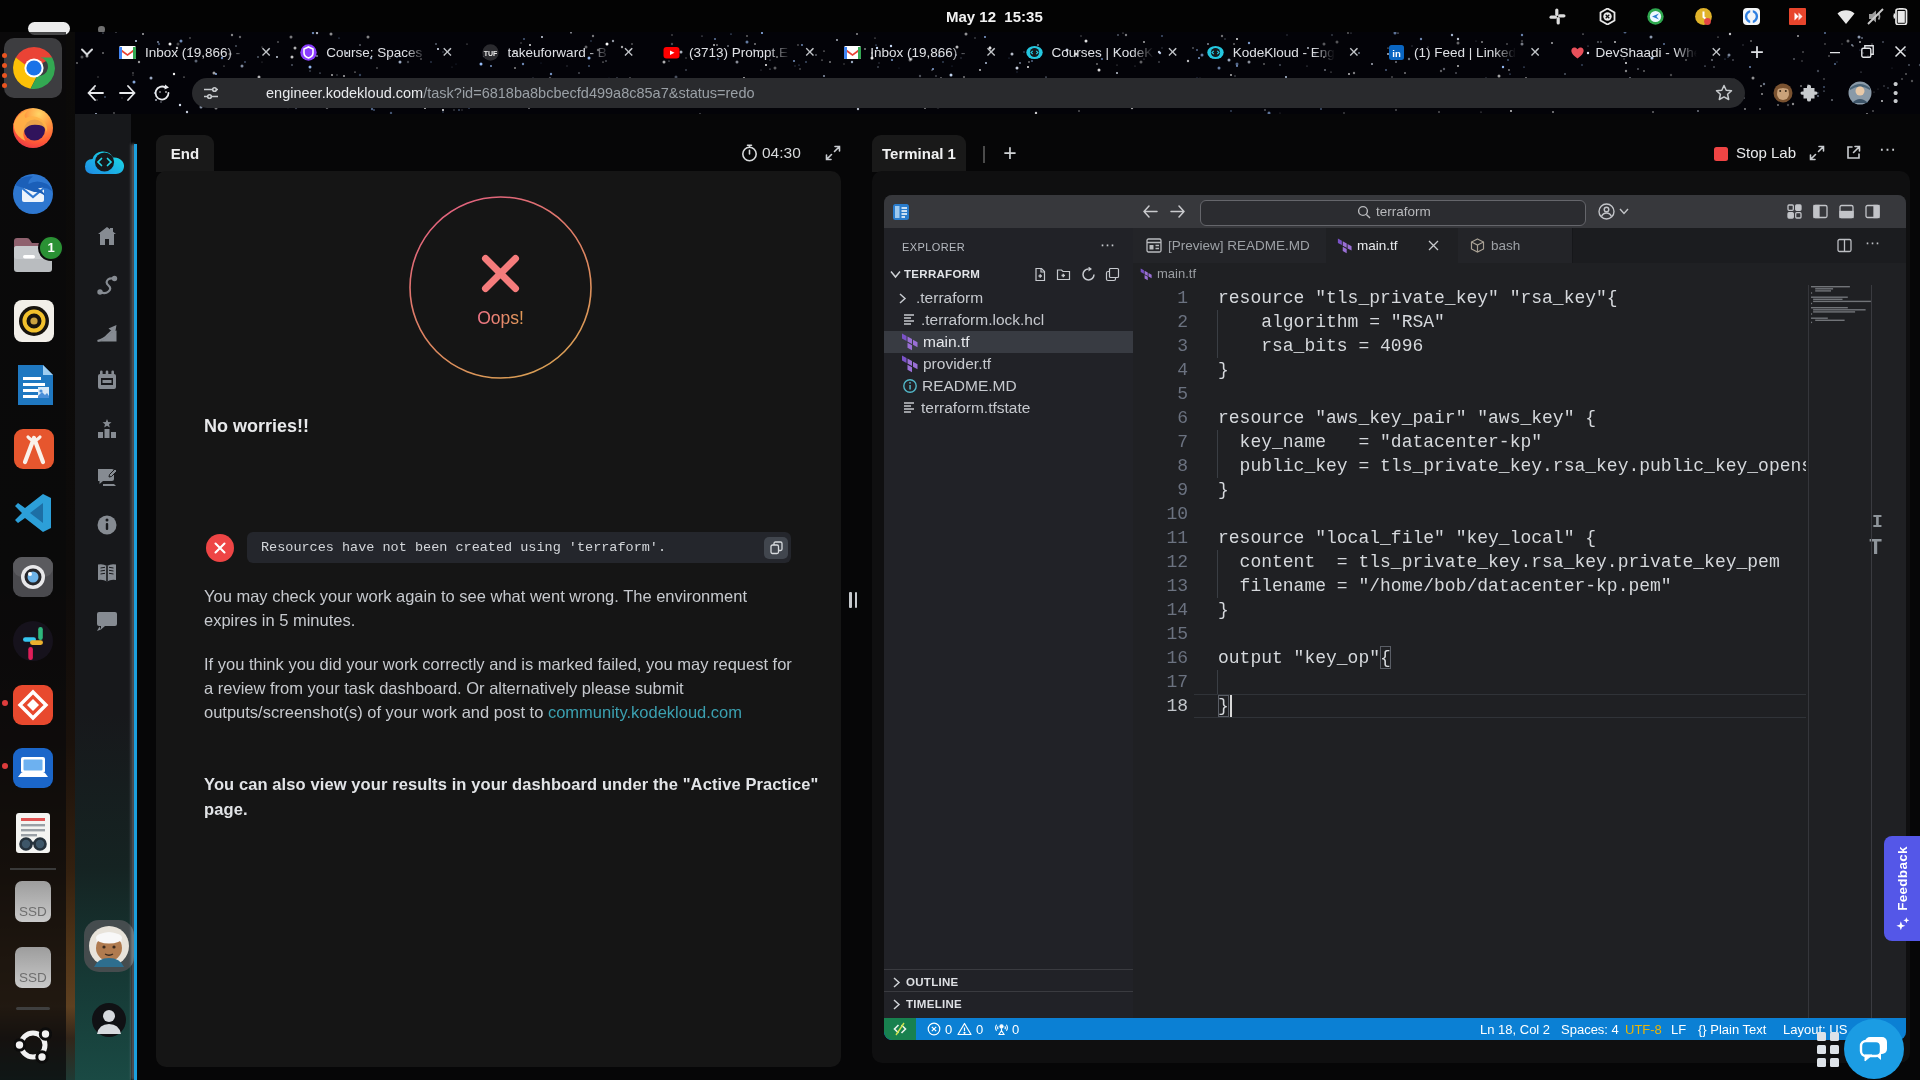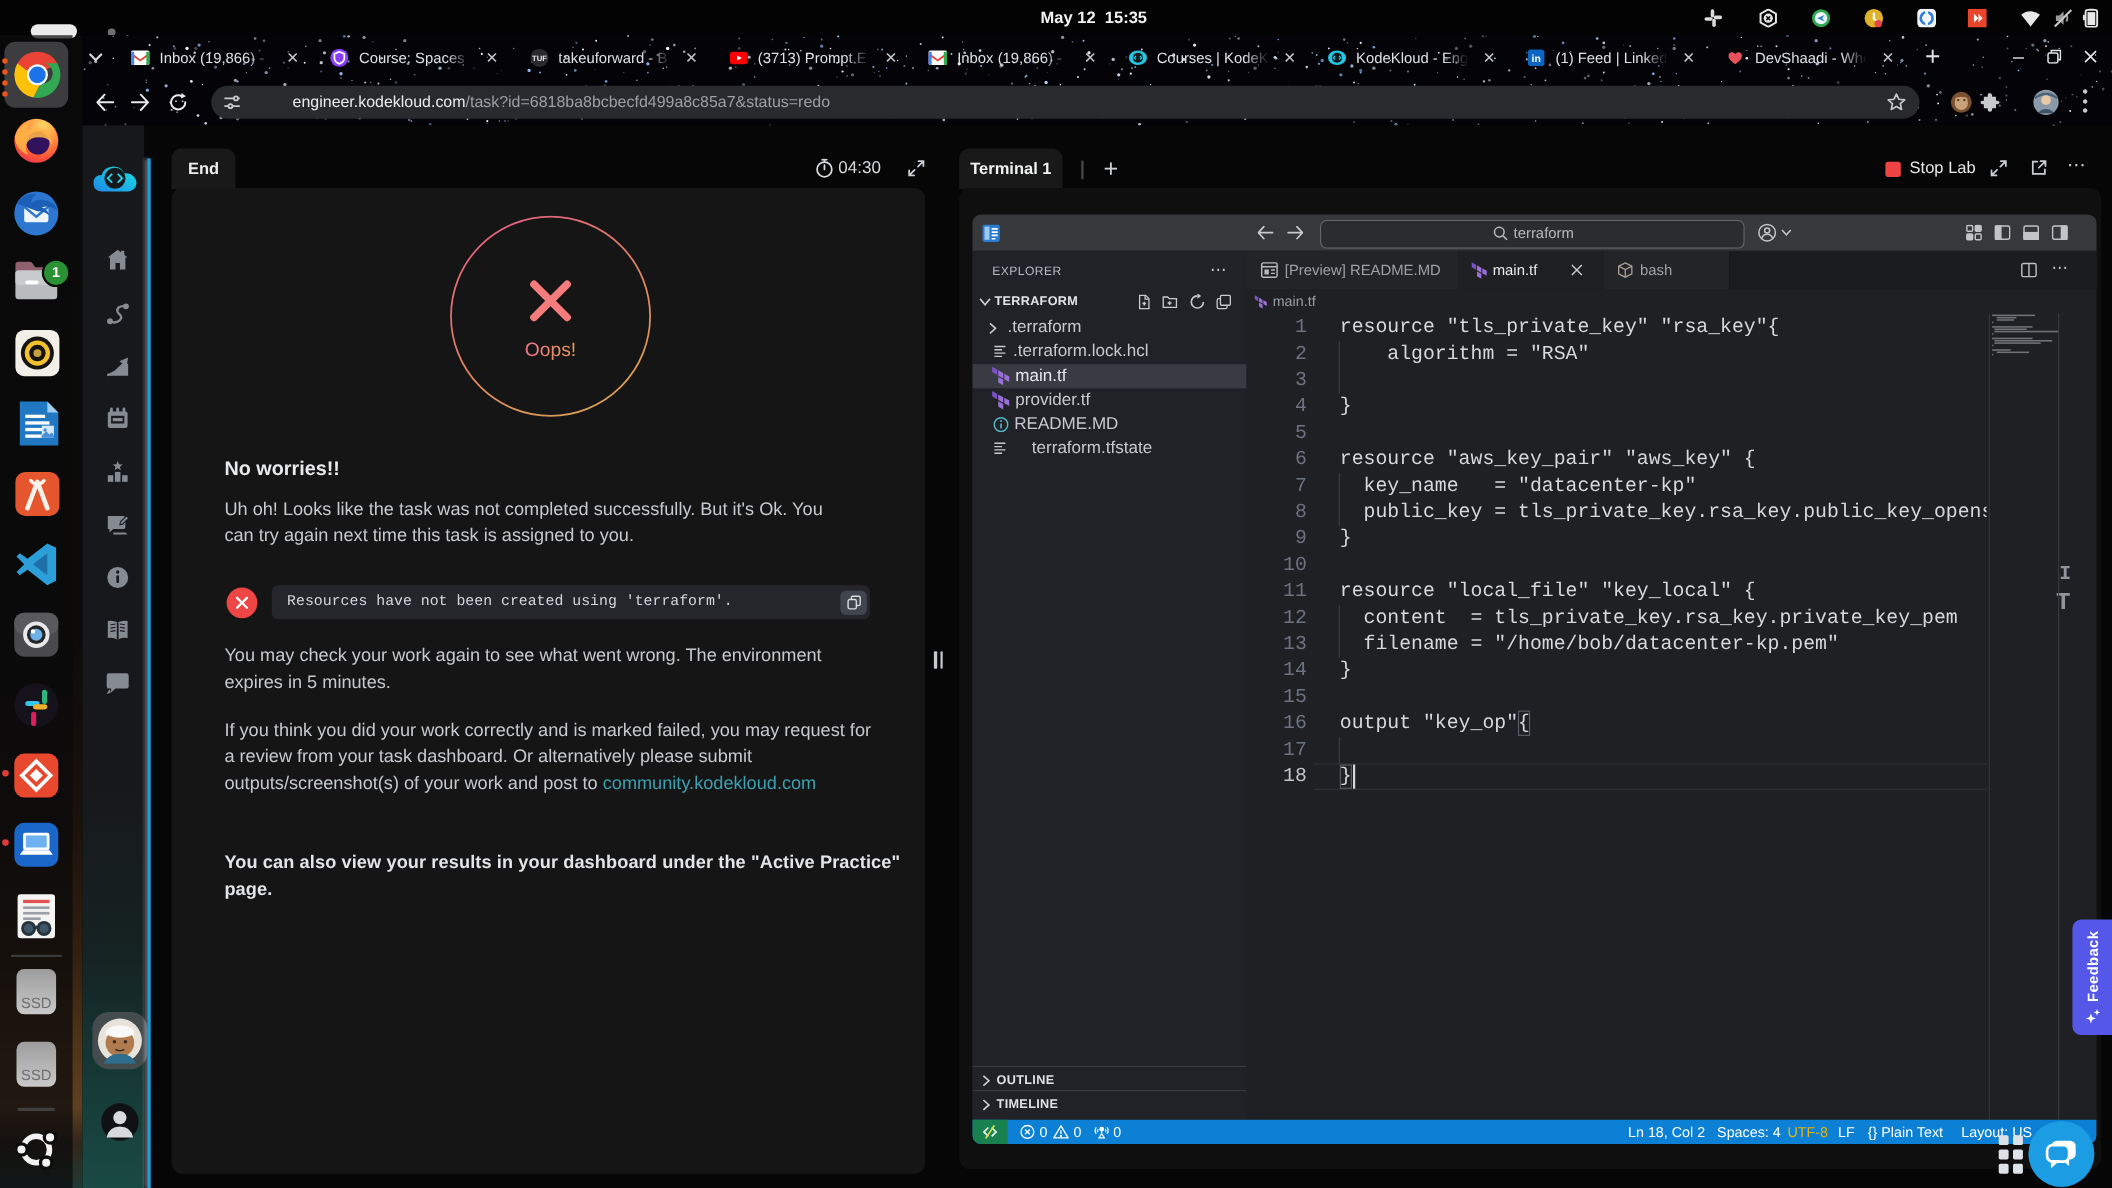--- a/index.html
+++ b/index.html
@@ -1051,21 +1051,20 @@
  <linearGradient id="oops" x1="0" y1="0" x2="1" y2="0">
               <stop offset="0%" stop-color="#ee7387"></stop>
               <stop offset="100%" stop-color="#e09a55"></stop>
             </linearGradient>
           </defs>
  <circle cx="91.5" cy="91.5" r="90.5" fill="none" stroke="url(#circ)" stroke-width="1.6"></circle>
  <path d="M76.5 62.5 L106.5 92.5 M106.5 62.5 L76.5 92.5" stroke="#f57c7c" stroke-width="7" stroke-linecap="round"></path>
  <text x="91.5" y="128" text-anchor="middle" font-size="17.5" font-family="Liberation Sans" fill="url(#oops)">Oops!</text>
 </svg>
         <div class="a" style="left:48px;top:245px;color:#e8e9eb;font-size:18px;font-weight:700;">No worries!!</div>
-        <div class="a" style="left:48px;top:280px;width:600px;color:#c6c9ce;font-size:16.5px;line-height:24px;">Uh oh! Looks like the task was not completed successfully. But it's Ok. You<br>can try again next time this task is assigned to you.</div>
         <div class="a" style="left:50px;top:363px;width:28px;height:28px;border-radius:50%;background:#ee4545;"></div>
 <svg class="a" style="left:58px;top:371px" width="12" height="12" viewBox="0 0 12 12">
           <path d="M1.5 1.5 L10.5 10.5 M10.5 1.5 L1.5 10.5" stroke="#fff" stroke-width="2.1" stroke-linecap="round"></path>
         </svg>
 <div class="a" style="left:91px;top:361px;width:544px;height:31px;background:#24262c;border-radius:6px;"></div>
 <div class="a mono" style="left:105px;top:369px;height:16px;line-height:16px;color:#d3d6da;font-size:13.5px;">Resources have not been created using 'terraform'.</div>
 <div class="a" style="left:608px;top:366px;width:24px;height:22px;background:#41464e;border-radius:5px;"></div>
 <svg class="a" style="left:614px;top:370px" width="13" height="14" viewBox="0 0 13 14" fill="none" stroke="#d8dbde" stroke-width="1.3">
           <rect x="1" y="4" width="7.5" height="8.5" rx="1.5"></rect>
           <path d="M4 4 L4 2.5 Q4 1 5.5 1 L10.5 1 Q12 1 12 2.5 L12 8 Q12 9.5 10.5 9.5 L8.5 9.5"></path>
@@ -1190,21 +1189,21 @@
           <circle cx="7" cy="7" r="6.2" fill="none" stroke="#52b7c8" stroke-width="1.4"></circle>
           <rect x="6.3" y="6" width="1.5" height="4.5" fill="#52b7c8"></rect>
           <circle cx="7" cy="3.8" r="0.9" fill="#52b7c8"></circle>
         </svg>
 <div class="a" style="left:38px;top:180px;height:22px;line-height:22px;color:#c6c9ce;font-size:15.5px;">README.MD</div>
 <svg class="a" style="left:19px;top:206px" width="12" height="13" viewBox="0 0 12 13">
           <g stroke="#c6c9ce" stroke-width="1.3">
             <path d="M1 2 L11 2 M1 5 L8 5 M1 8 L11 8 M1 11 L8 11"></path>
           </g>
         </svg>
-<div class="a" style="left:37px;top:202px;height:22px;line-height:22px;color:#c6c9ce;font-size:15.5px;margin-left:17px;">terraform.tfstate</div>
+<div class="a" style="left:37px;top:202px;height:22px;line-height:22px;color:#c6c9ce;font-size:15.5px;">terraform.tfstate</div>
 <div class="a" style="left:0;top:774px;width:249px;height:1px;background:#3a3b40;"></div>
 <svg class="a" style="left:8px;top:782px" width="9" height="11" viewBox="0 0 9 11">
           <path d="M2 1 L7 5.5 L2 10" stroke="#cfd2d6" stroke-width="1.5" fill="none"></path>
         </svg>
 <div class="a" style="left:22px;top:780px;height:14px;line-height:14px;color:#dee0e4;font-size:11.5px;font-weight:700;letter-spacing:.3px;">OUTLINE</div>
 <div class="a" style="left:0;top:796px;width:249px;height:1px;background:#3a3b40;"></div>
 <svg class="a" style="left:8px;top:804px" width="9" height="11" viewBox="0 0 9 11">
           <path d="M2 1 L7 5.5 L2 10" stroke="#cfd2d6" stroke-width="1.5" fill="none"></path>
         </svg>
 <div class="a" style="left:22px;top:802px;height:14px;line-height:14px;color:#dee0e4;font-size:11.5px;font-weight:700;letter-spacing:.3px;">TIMELINE</div>
@@ -1245,20 +1244,21 @@
           <path d="M12 6.7 L16.5 9.2 L16.5 14.2 L12 11.7 Z" fill="#9a6fd6"></path>
           <path d="M6.5 9.8 L11 12.3 L11 17.3 L6.5 14.8 Z" fill="#9a6fd6"></path>
         </svg>
 <div class="a" style="left:273px;top:70px;height:17px;line-height:17px;color:#9a9da2;font-size:13px;">main.tf</div>
 <div class="a" style="left:310px;top:499px;width:612px;height:24px;border-top:1px solid #303338;border-bottom:1px solid #303338;box-sizing:border-box;"></div>
 <div class="a mono" style="left:264px;top:91px;width:40px;text-align:right;color:#6b7280;font-size:18px;line-height:24px;">1</div>
 <div class="a mono" style="left:334px;top:91px;width:588px;overflow:hidden;color:#d5d8dc;font-size:18px;line-height:24px;white-space:pre;">resource "tls_private_key" "rsa_key"{</div>
 <div class="a mono" style="left:264px;top:115px;width:40px;text-align:right;color:#6b7280;font-size:18px;line-height:24px;">2</div>
 <div class="a mono" style="left:334px;top:115px;width:588px;overflow:hidden;color:#d5d8dc;font-size:18px;line-height:24px;white-space:pre;">    algorithm = "RSA"</div>
 <div class="a mono" style="left:264px;top:139px;width:40px;text-align:right;color:#6b7280;font-size:18px;line-height:24px;">3</div>
+<div class="a mono" style="left:334px;top:139px;width:588px;overflow:hidden;color:#d5d8dc;font-size:18px;line-height:24px;white-space:pre;">    rsa_bits = 4096</div>
 <div class="a mono" style="left:264px;top:163px;width:40px;text-align:right;color:#6b7280;font-size:18px;line-height:24px;">4</div>
 <div class="a mono" style="left:334px;top:163px;width:588px;overflow:hidden;color:#d5d8dc;font-size:18px;line-height:24px;white-space:pre;">}</div>
 <div class="a mono" style="left:264px;top:187px;width:40px;text-align:right;color:#6b7280;font-size:18px;line-height:24px;">5</div>
 <div class="a mono" style="left:264px;top:211px;width:40px;text-align:right;color:#6b7280;font-size:18px;line-height:24px;">6</div>
 <div class="a mono" style="left:334px;top:211px;width:588px;overflow:hidden;color:#d5d8dc;font-size:18px;line-height:24px;white-space:pre;">resource "aws_key_pair" "aws_key" {</div>
 <div class="a mono" style="left:264px;top:235px;width:40px;text-align:right;color:#6b7280;font-size:18px;line-height:24px;">7</div>
 <div class="a mono" style="left:334px;top:235px;width:588px;overflow:hidden;color:#d5d8dc;font-size:18px;line-height:24px;white-space:pre;">  key_name   = "datacenter-kp"</div>
 <div class="a mono" style="left:264px;top:259px;width:40px;text-align:right;color:#6b7280;font-size:18px;line-height:24px;">8</div>
 <div class="a mono" style="left:334px;top:259px;width:588px;overflow:hidden;color:#d5d8dc;font-size:18px;line-height:24px;white-space:pre;">  public_key = tls_private_key.rsa_key.public_key_openssh</div>
 <div class="a mono" style="left:264px;top:283px;width:40px;text-align:right;color:#6b7280;font-size:18px;line-height:24px;">9</div>

